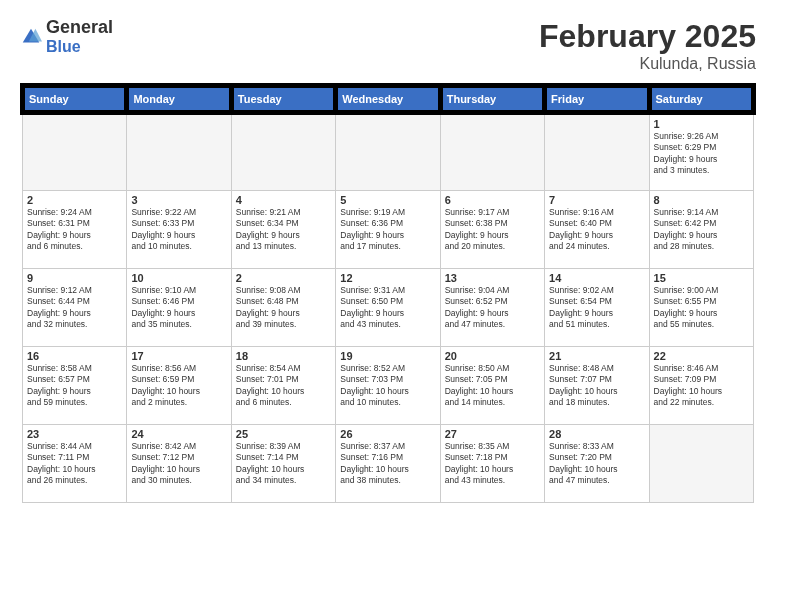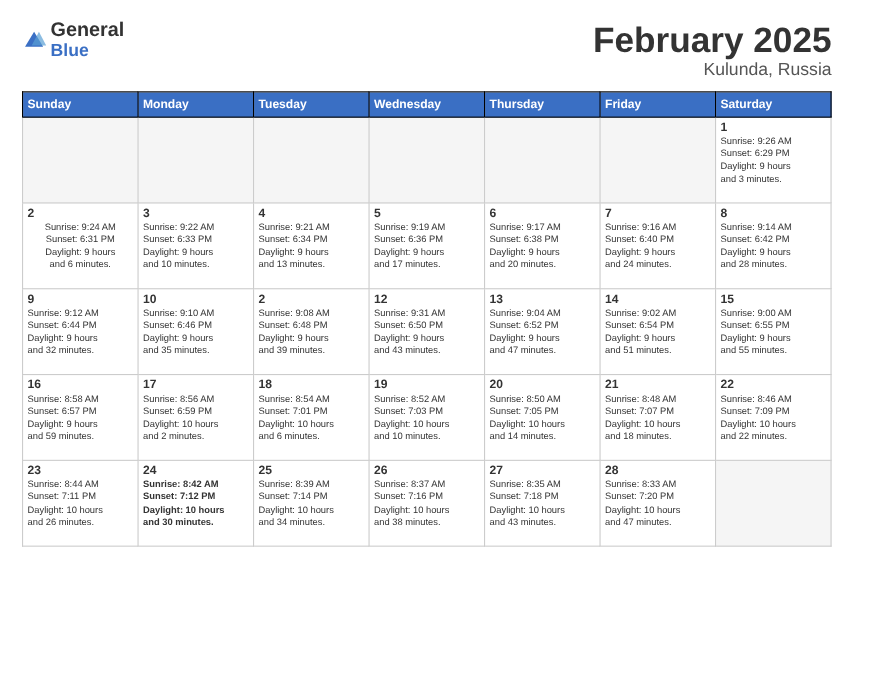--- a/index.html
+++ b/index.html
@@ -62,21 +62,21 @@
       border-collapse: collapse;
       table-layout: fixed;
     }
     .calendar thead th {
       background-color: #3a6fc4;
       color: #fff;
       font-size: 11px;
       font-weight: bold;
       padding: 5px 4px;
       text-align: left;
-      border: 1px solid #000000;
+      border: 5px solid #000000;
     }
     .calendar tbody td {
       vertical-align: top;
       border: 1px solid #ccc;
       padding: 3px 4px;
       height: 78px;
       font-size: 9px;
       color: #333;
       background: #fff;
     }
@@ -140,21 +140,21 @@
             <span class="day-num">1</span>
             <div class="day-info" style="white-space: pre-line;">Sunrise: 9:26 AM
 Sunset: 6:29 PM
 Daylight: 9 hours
 and 3 minutes.</div>
           </td>
         </tr>
         <tr>
           <td>
             <span class="day-num">2</span>
-            <div class="day-info" style="white-space: pre-line; text-align: center;">Sunrise: 9:24 AM
+            <div class="day-info" style="white-space: pre-line;">Sunrise: 9:24 AM
 Sunset: 6:31 PM
 Daylight: 9 hours
 and 6 minutes.</div>
           </td>
           <td>
             <span class="day-num">3</span>
             <div class="day-info" style="white-space: pre-line;">Sunrise: 9:22 AM
 Sunset: 6:33 PM
 Daylight: 9 hours
 and 10 minutes.</div>
@@ -300,21 +300,21 @@
         <tr>
           <td>
             <span class="day-num">23</span>
             <div class="day-info" style="white-space: pre-line;">Sunrise: 8:44 AM
 Sunset: 7:11 PM
 Daylight: 10 hours
 and 26 minutes.</div>
           </td>
           <td>
             <span class="day-num">24</span>
-            <div class="day-info" style="white-space: pre-line; font-weight: bold;">Sunrise: 8:42 AM
+            <div class="day-info" style="white-space: pre-line;">Sunrise: 8:42 AM
 Sunset: 7:12 PM
 Daylight: 10 hours
 and 30 minutes.</div>
           </td>
           <td>
             <span class="day-num">25</span>
             <div class="day-info" style="white-space: pre-line;">Sunrise: 8:39 AM
 Sunset: 7:14 PM
 Daylight: 10 hours
 and 34 minutes.</div>

